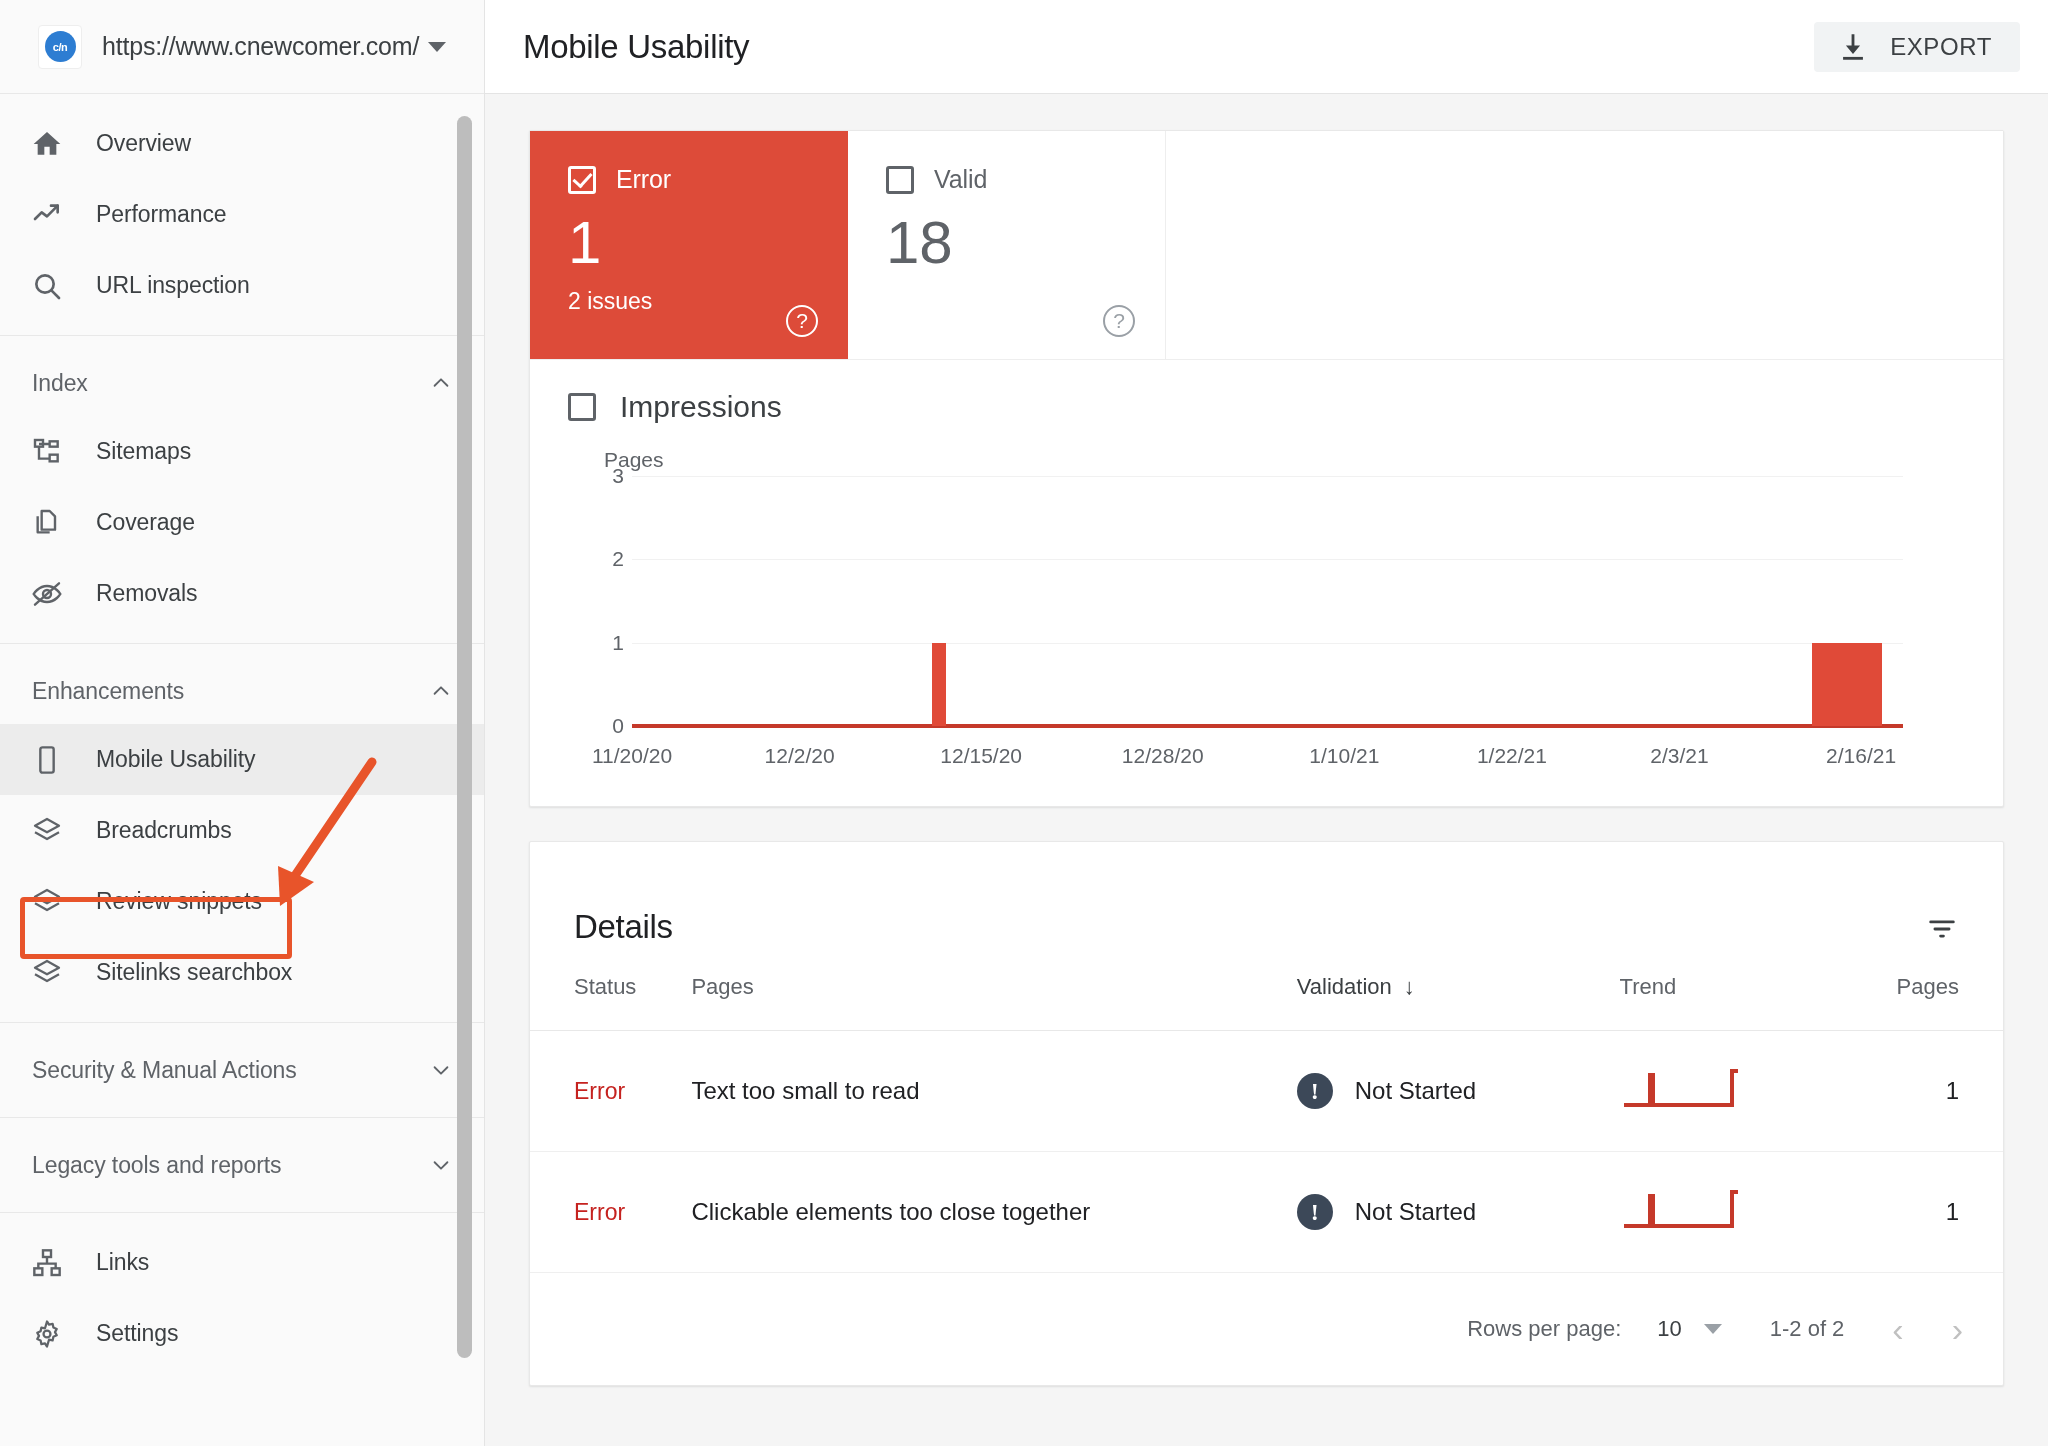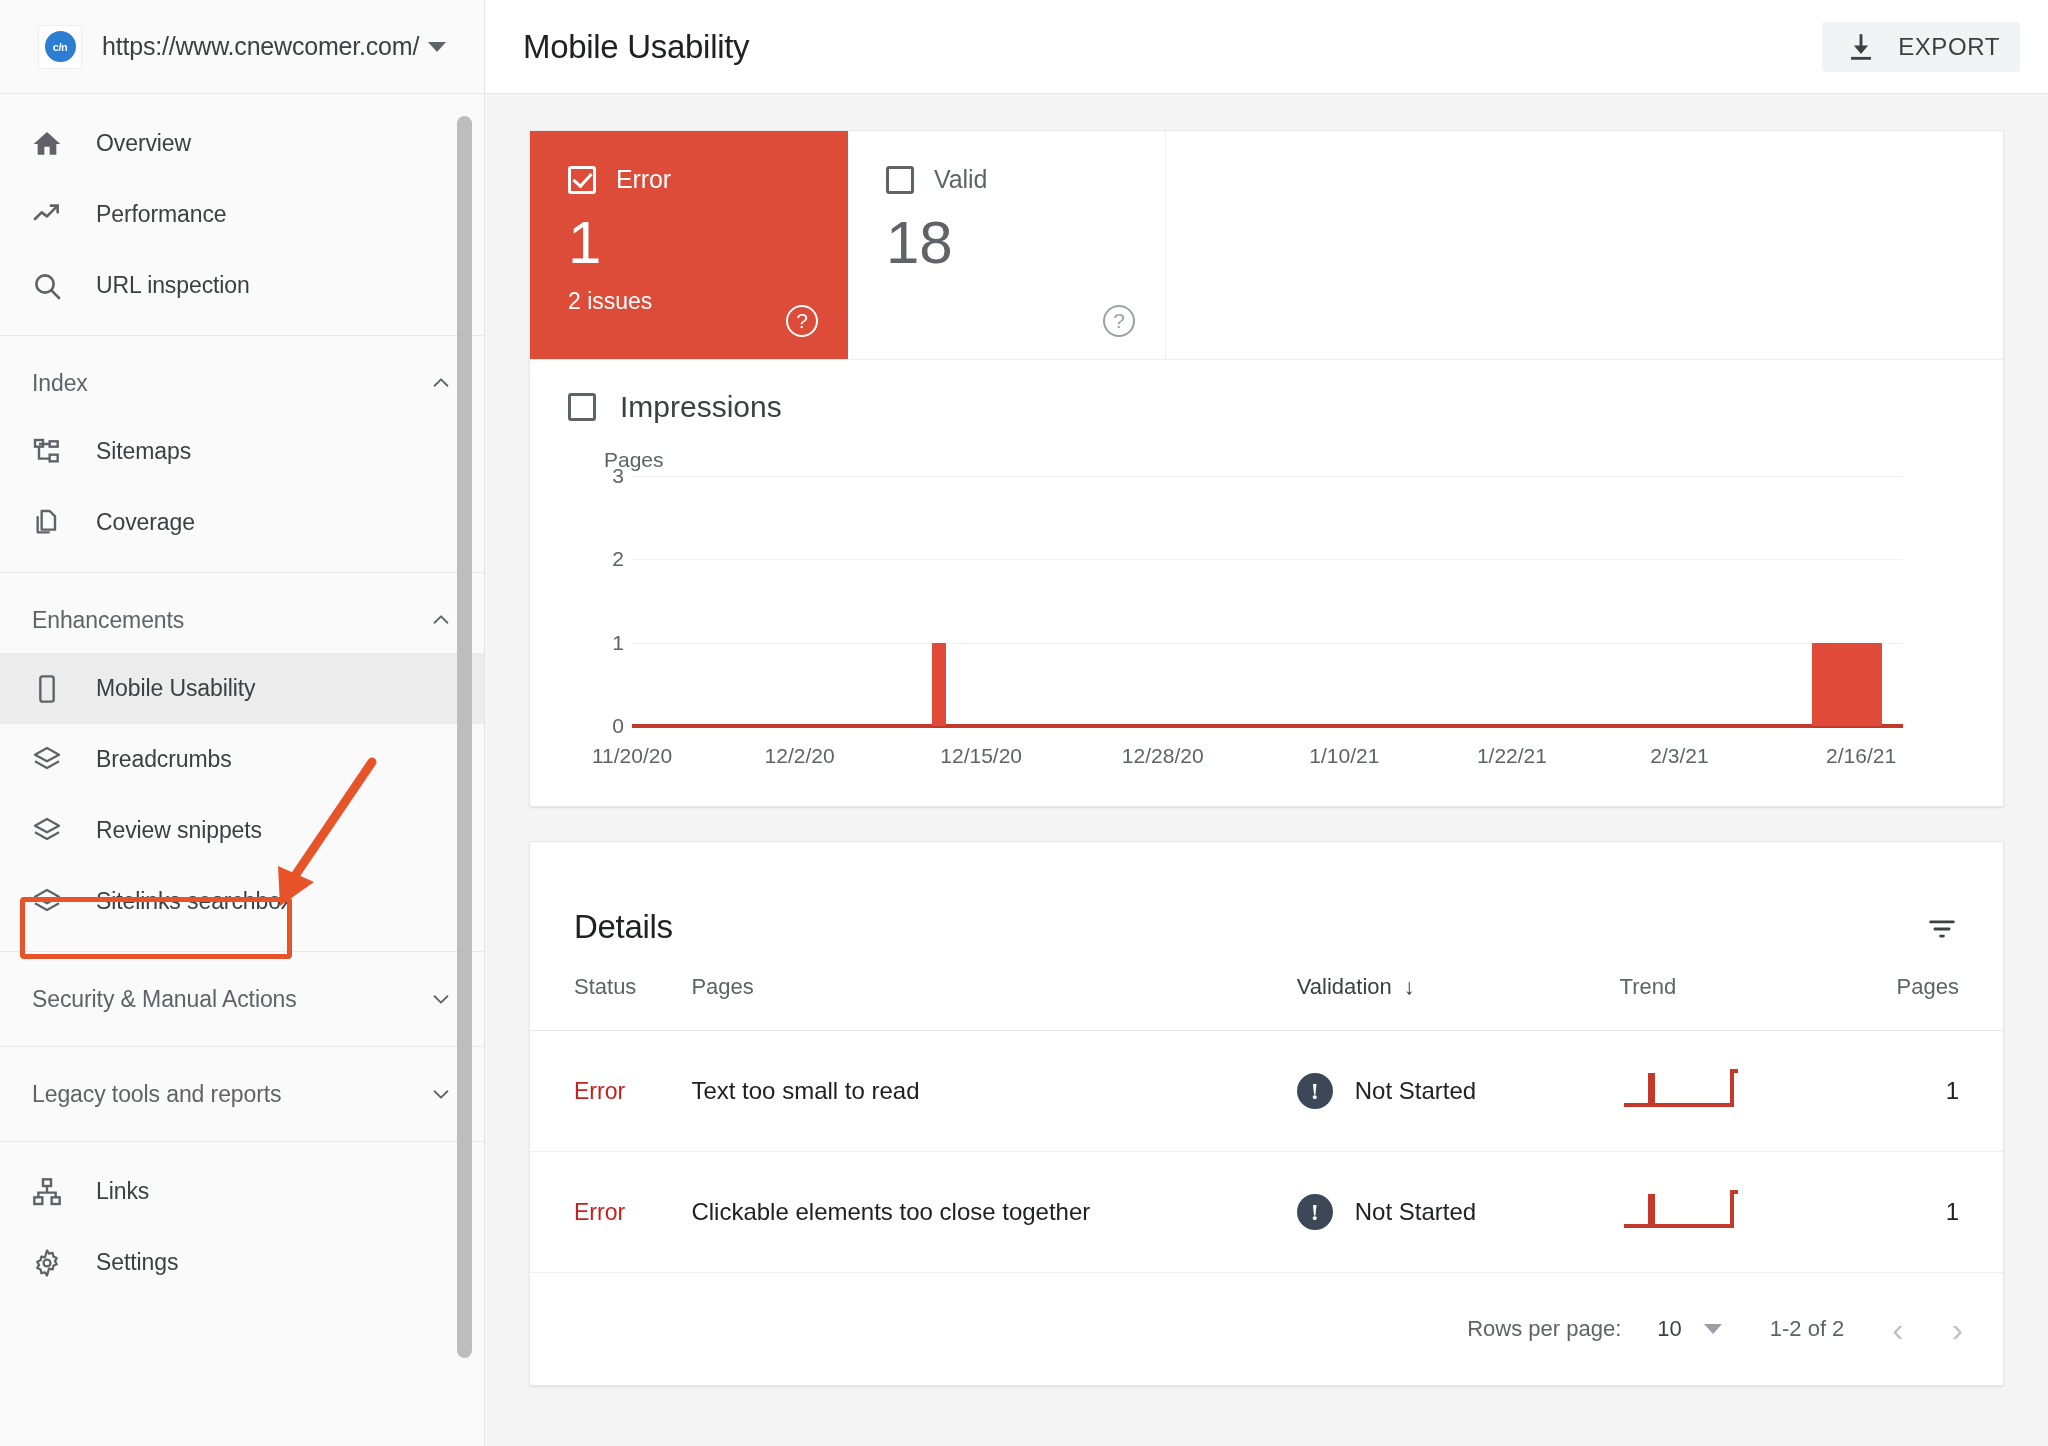--- a/index.html
+++ b/index.html
@@ -149,21 +149,21 @@
     flex: 0 0 94px;
   }
   .page-title {
     font-size: 33px; color: #202124; font-weight: 400;
     letter-spacing: -0.3px;
   }
   .export-btn {
     margin-left: auto;
     display: flex; align-items: center;
     height: 50px;
-    padding: 0 20px 0 22px;
+    padding: 0 28px 0 22px;
     background: #f1f3f4;
     border-radius: 4px;
     cursor: pointer;
   }
   .export-btn .ico { color: #3c4043; display: flex; align-items: center; }
   .export-btn .lbl {
     margin-left: 20px;
     font-size: 24px; color: #3c4043;
     letter-spacing: 0.6px;
   }
@@ -414,20 +414,30 @@
           <span class="lbl">Sitemaps</span>
         </div>
         <div class="nav-item">
           <span class="ico">
             <svg width="32" height="32" viewBox="0 0 24 24" fill="none" stroke="currentColor" stroke-width="1.8" stroke-linejoin="round">
                 <path d="M8 3h6l4 4v10H8z"></path>
                 <path d="M5 7v12h9"></path>
               </svg>
           </span>
           <span class="lbl">Coverage</span>
+        </div>
+        <div class="nav-item">
+          <span class="ico">
+            <svg width="32" height="32" viewBox="0 0 24 24" fill="none" stroke="currentColor" stroke-width="1.8" stroke-linecap="round">
+                <path d="M2 12s3.6-6 10-6 10 6 10 6-3.6 6-10 6S2 12 2 12z"></path>
+                <circle cx="12" cy="12" r="3"></circle>
+                <line x1="3" y1="20" x2="21" y2="4"></line>
+              </svg>
+          </span>
+          <span class="lbl">Removals</span>
         </div>
       </div>
 
       <div class="nav-group">
         <div class="section-head">
           <span class="stitle">Enhancements</span>
           <span class="chev">
             <svg width="22" height="22" viewBox="0 0 24 24" fill="none" stroke="currentColor" stroke-width="2" stroke-linecap="round" stroke-linejoin="round">
                 <polyline points="5,15 12,8 19,15"></polyline>
               </svg>

